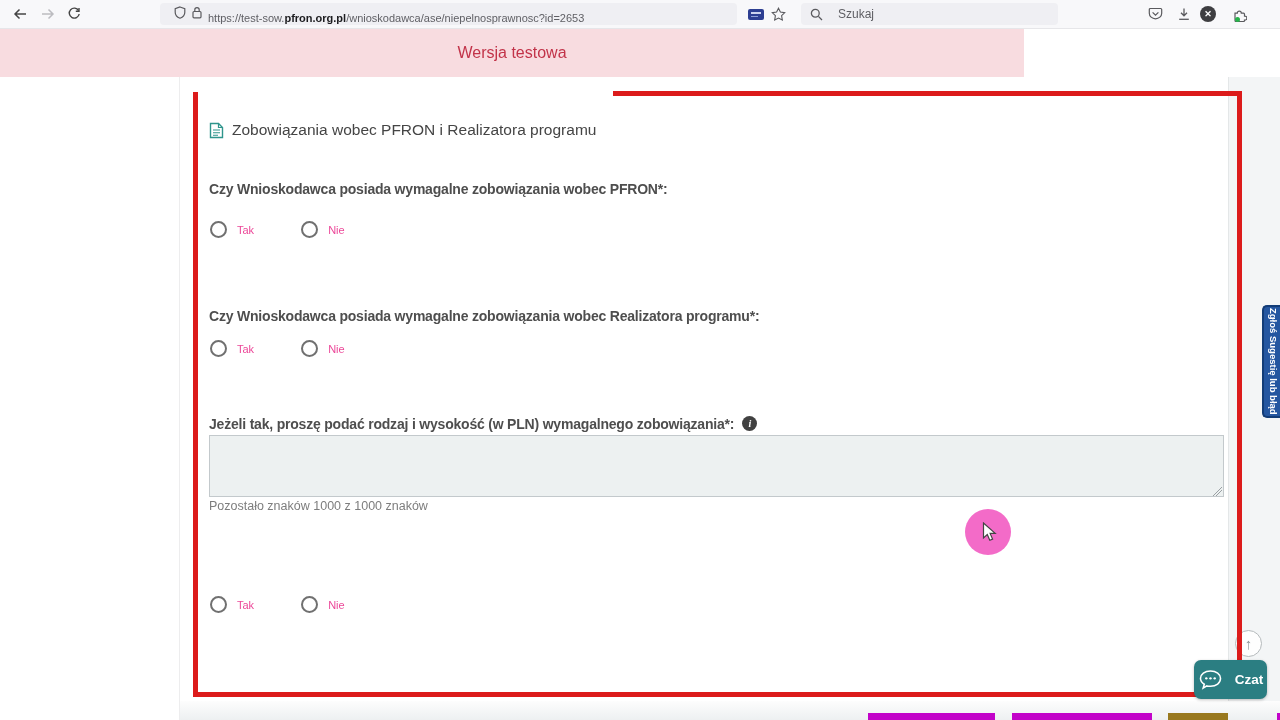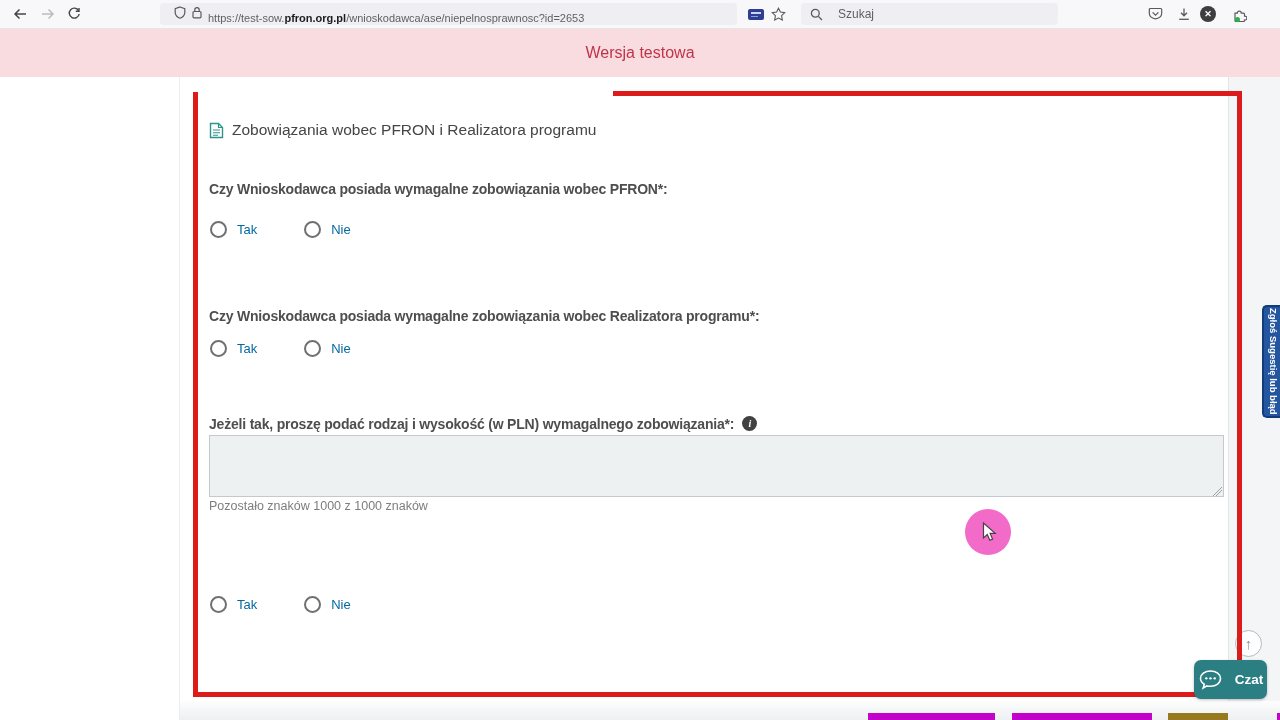--- a/index.html
+++ b/index.html
@@ -18,40 +18,40 @@
              display:flex;align-items:center;gap:15px;padding-left:9px;box-sizing:border-box;}
   #searchbar span{font-size:12px;color:#5e5e63;}
   #ext-badge{left:748px;top:9px;width:16px;height:11px;background:#2d3f92;border-radius:2px;}
   #ext-badge i{position:absolute;left:3px;top:3px;width:10px;height:2px;background:#cdd4ee;}
   #ext-badge b{position:absolute;left:3px;top:7px;width:7px;height:1px;background:#8fa0d6;}
   #x-circle{left:1200px;top:6px;width:16px;height:16px;border-radius:50%;background:#3e3e41;
             color:#fff;font-size:9px;font-weight:700;display:flex;align-items:center;justify-content:center;}
   .green-dot{position:absolute;left:6px;top:12px;width:5px;height:5px;border-radius:50%;background:#27b24a;}
 
   
-  #banner{left:0;top:29px;width:1280px;height:48px;background:#f8dce0;
+  #banner{left:0;top:29px;width:1024px;height:48px;background:#f8dce0;
           display:flex;align-items:center;justify-content:center;}
   #banner span{font-size:16px;color:#c23349;}
 
   
   #left-divider{left:179px;top:77px;width:1px;height:643px;background:#ededee;}
   #card{left:180px;top:77px;width:1048px;height:643px;background:#fff;}
   #right-strip{left:1228px;top:77px;width:52px;height:643px;background:#f3f5f6;border-left:1px solid #e4e7e8;}
   #bottom-strip{left:180px;top:701px;width:1100px;height:19px;background:linear-gradient(#fdfdfd,#edf0f1);}
 
   
   .redline{background:#dc1b1b;z-index:40;}
 
   
   #section-title{left:209px;top:121px;display:flex;align-items:center;gap:8px;}
   #section-title span{font-size:15.5px;color:#454545;}
   .q-label{font-size:14px;font-weight:700;color:#4e4e4e;white-space:nowrap;letter-spacing:-0.2px;}
   .radio-row{display:flex;align-items:center;gap:10px;}
   .radio-circle{width:17px;height:17px;border:2px solid #707070;border-radius:50%;background:#fff;box-sizing:border-box;cursor:pointer;}
-  .radio-label{font-size:13px;color:#0369a1;margin-right:37px;}
+  .radio-label{font-size:11px;color:#ec4899;margin-right:37px;}
   #info-icon{width:15px;height:15px;border-radius:50%;background:#414141;color:#fff;
              font-size:10px;font-weight:700;font-family:"Liberation Serif",serif;font-style:italic;
              display:inline-flex;align-items:center;justify-content:center;margin-left:8px;}
   #zob-textarea{left:209px;top:435px;width:1015px;height:62px;box-sizing:border-box;
                 background:#edf1f1;border:1px solid #c3c9cc;resize:none;outline:none;
                 font-family:"Liberation Sans",sans-serif;font-size:14px;color:#444;}
   #ta-grip{left:1213px;top:487px;width:9px;height:9px;
            background:linear-gradient(135deg,transparent 45%,#9aa0a3 45%,#9aa0a3 53%,transparent 53%,transparent 63%,#9aa0a3 63%,#9aa0a3 71%,transparent 71%);}
   #char-counter{left:209px;top:499px;font-size:12.5px;color:#7d7d7d;}
 

